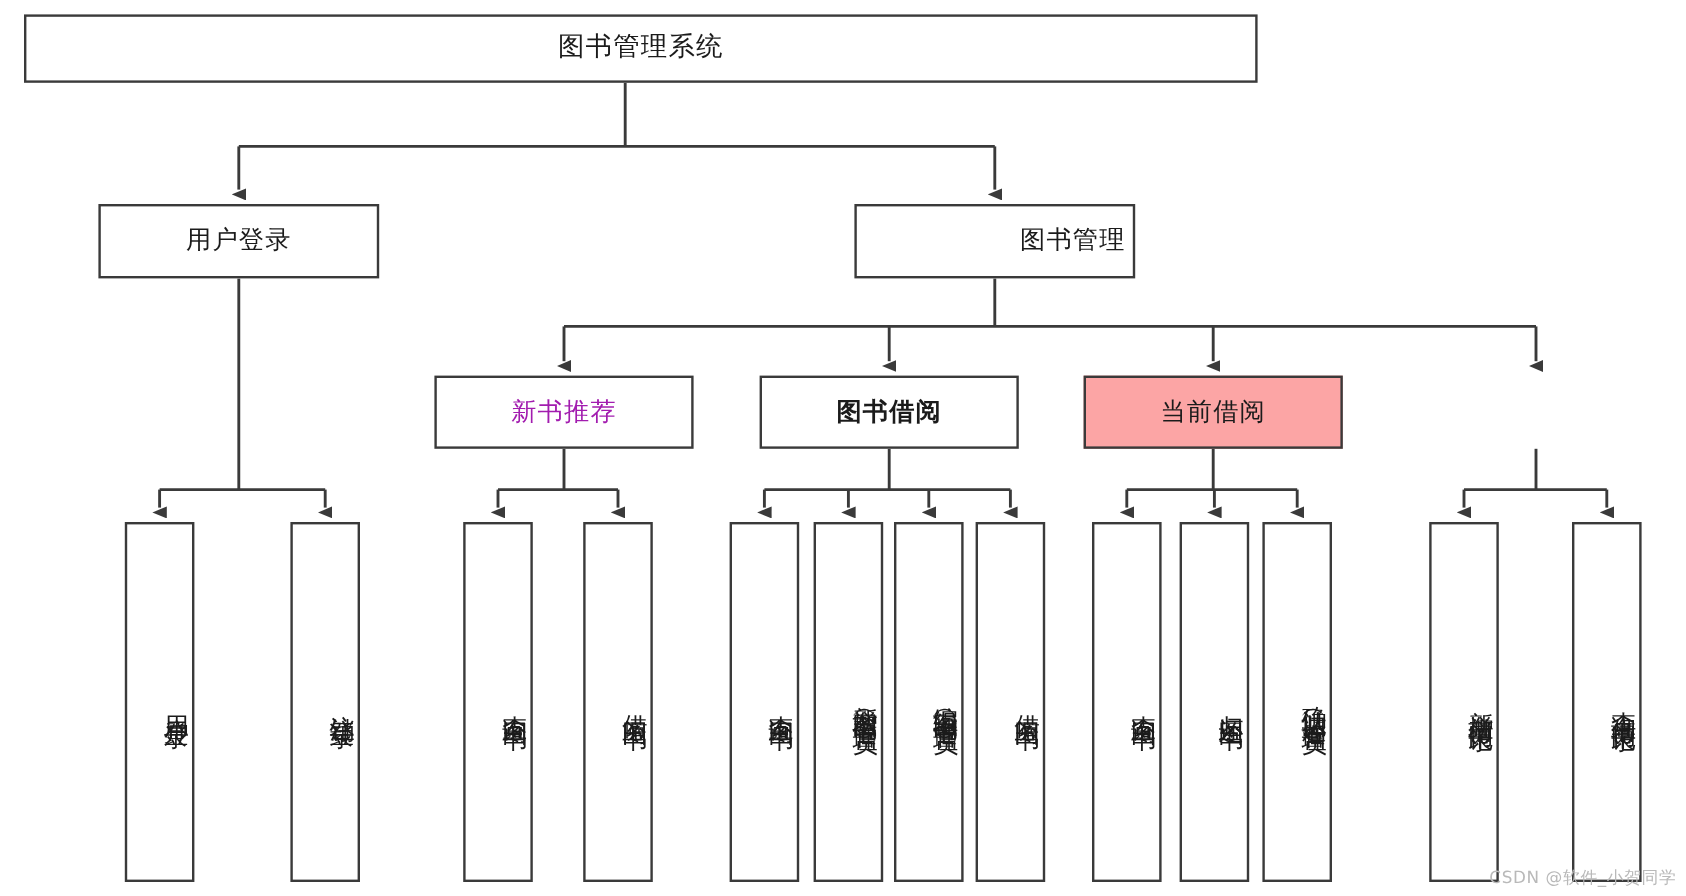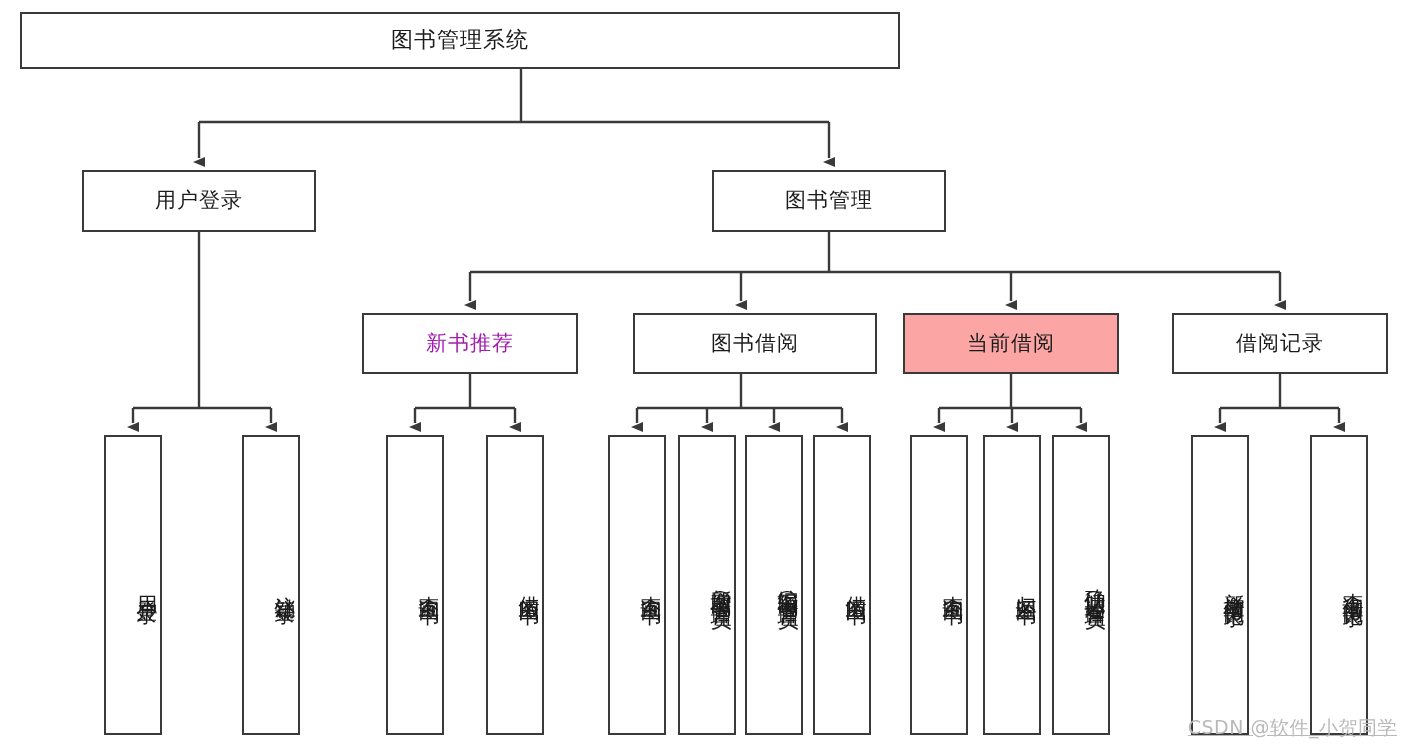--- a/index.html
+++ b/index.html
@@ -60,26 +60,25 @@
   .node.vert .vlabel {
     writing-mode: vertical-rl;
     text-orientation: upright;
     display: block;
     white-space: nowrap;
   }
   .watermark {
     position: absolute;
     right: 8px;
     bottom: 6px;
-    font-size: 19px;
+    font-size: 14px;
     color: #b9b9b9;
     letter-spacing: 0.5px;
     z-index: 5;
     white-space: nowrap;
-    text-decoration: underline;
   }
 </style>
 </head>
 <body>
 
 <div id="canvas">
 
   <svg id="edges" viewBox="0 0 1405 747" width="1405" height="747" aria-hidden="true">
     <defs>
       <marker id="arrow" markerWidth="10" markerHeight="12" refX="1" refY="6" orient="auto" markerUnits="userSpaceOnUse">
@@ -116,42 +115,39 @@
         <path d="M939,408 L939,423" marker-end="url(#arrow)"></path>
         <path d="M1012,408 L1012,423" marker-end="url(#arrow)"></path>
         <path d="M1081,408 L1081,423" marker-end="url(#arrow)"></path>
         <path d="M1280,374 L1280,408"></path>
         <path d="M1220,408 L1339,408"></path>
         <path d="M1220,408 L1220,423" marker-end="url(#arrow)"></path>
         <path d="M1339,408 L1339,423" marker-end="url(#arrow)"></path>
       </g>
   </svg>
 
-  <div class="node horiz root" style="left: 20px; top: 12px; width: 880px; height: 57px; border-color: rgb(58, 58, 58); background: rgb(255, 255, 255); color: rgb(27, 27, 27); text-align: right;">
+  <div class="node horiz root" style="left: 20px; top: 12px; width: 1028px; height: 57px; border-color: rgb(58, 58, 58); background: rgb(255, 255, 255); color: rgb(27, 27, 27); text-align: right;">
       <span>图书管理系统</span>
     </div>
 
   <div class="node horiz" style="left: 82px; top: 170px; width: 234px; height: 62px; border-color: rgb(58, 58, 58); background: rgb(255, 255, 255); color: rgb(27, 27, 27);">
       <span>用户登录</span>
     </div>
-  <div class="node horiz" style="left: 712px; top: 170px; width: 234px; height: 62px; border-color: rgb(58, 58, 58); background: rgb(255, 255, 255); color: rgb(27, 27, 27);">
+  <div class="node horiz" style="left: 712px; top: 170px; width: 234px; height: 62px; border-color: rgb(58, 58, 58); background: rgb(255, 255, 255); color: rgb(27, 27, 27); justify-content: flex-end;">
       <span>图书管理</span>
     </div>
 
   <div class="node horiz" style="left: 362px; top: 313px; width: 216px; height: 61px; border-color: rgb(58, 58, 58); background: rgb(255, 255, 255); color: #a21caf;">
       <span>新书推荐</span>
     </div>
-  <div class="node horiz" style="left: 633px; top: 313px; width: 244px; height: 61px; border-color: rgb(58, 58, 58); background: rgb(255, 255, 255); color: rgb(27, 27, 27);">
+  <div class="node horiz" style="left: 633px; top: 313px; width: 216px; height: 61px; border-color: rgb(58, 58, 58); background: rgb(255, 255, 255); color: rgb(27, 27, 27); font-weight: bold;">
       <span>图书借阅</span>
     </div>
   <div class="node horiz" style="left: 903px; top: 313px; width: 216px; height: 61px; border-color: rgb(58, 58, 58); background: #fca5a5; color: rgb(27, 27, 27);">
       <span>当前借阅</span>
-    </div>
-  <div class="node horiz" style="left: 1172px; top: 313px; width: 216px; height: 61px; border-color: rgb(58, 58, 58); background: rgb(255, 255, 255); color: rgb(27, 27, 27);">
-      <span>借阅记录</span>
     </div>
 
   <div class="node vert" style="left: 104px; top: 435px; width: 58px; height: 300px; border-color: rgb(58, 58, 58); background: rgb(255, 255, 255); color: rgb(27, 27, 27);">
       <span class="vlabel">用户登录</span>
     </div>
   <div class="node vert" style="left: 242px; top: 435px; width: 58px; height: 300px; border-color: rgb(58, 58, 58); background: rgb(255, 255, 255); color: rgb(27, 27, 27);">
       <span class="vlabel">注销登录</span>
     </div>
 
   <div class="node vert" style="left: 386px; top: 435px; width: 58px; height: 300px; border-color: rgb(58, 58, 58); background: rgb(255, 255, 255); color: rgb(27, 27, 27);">

